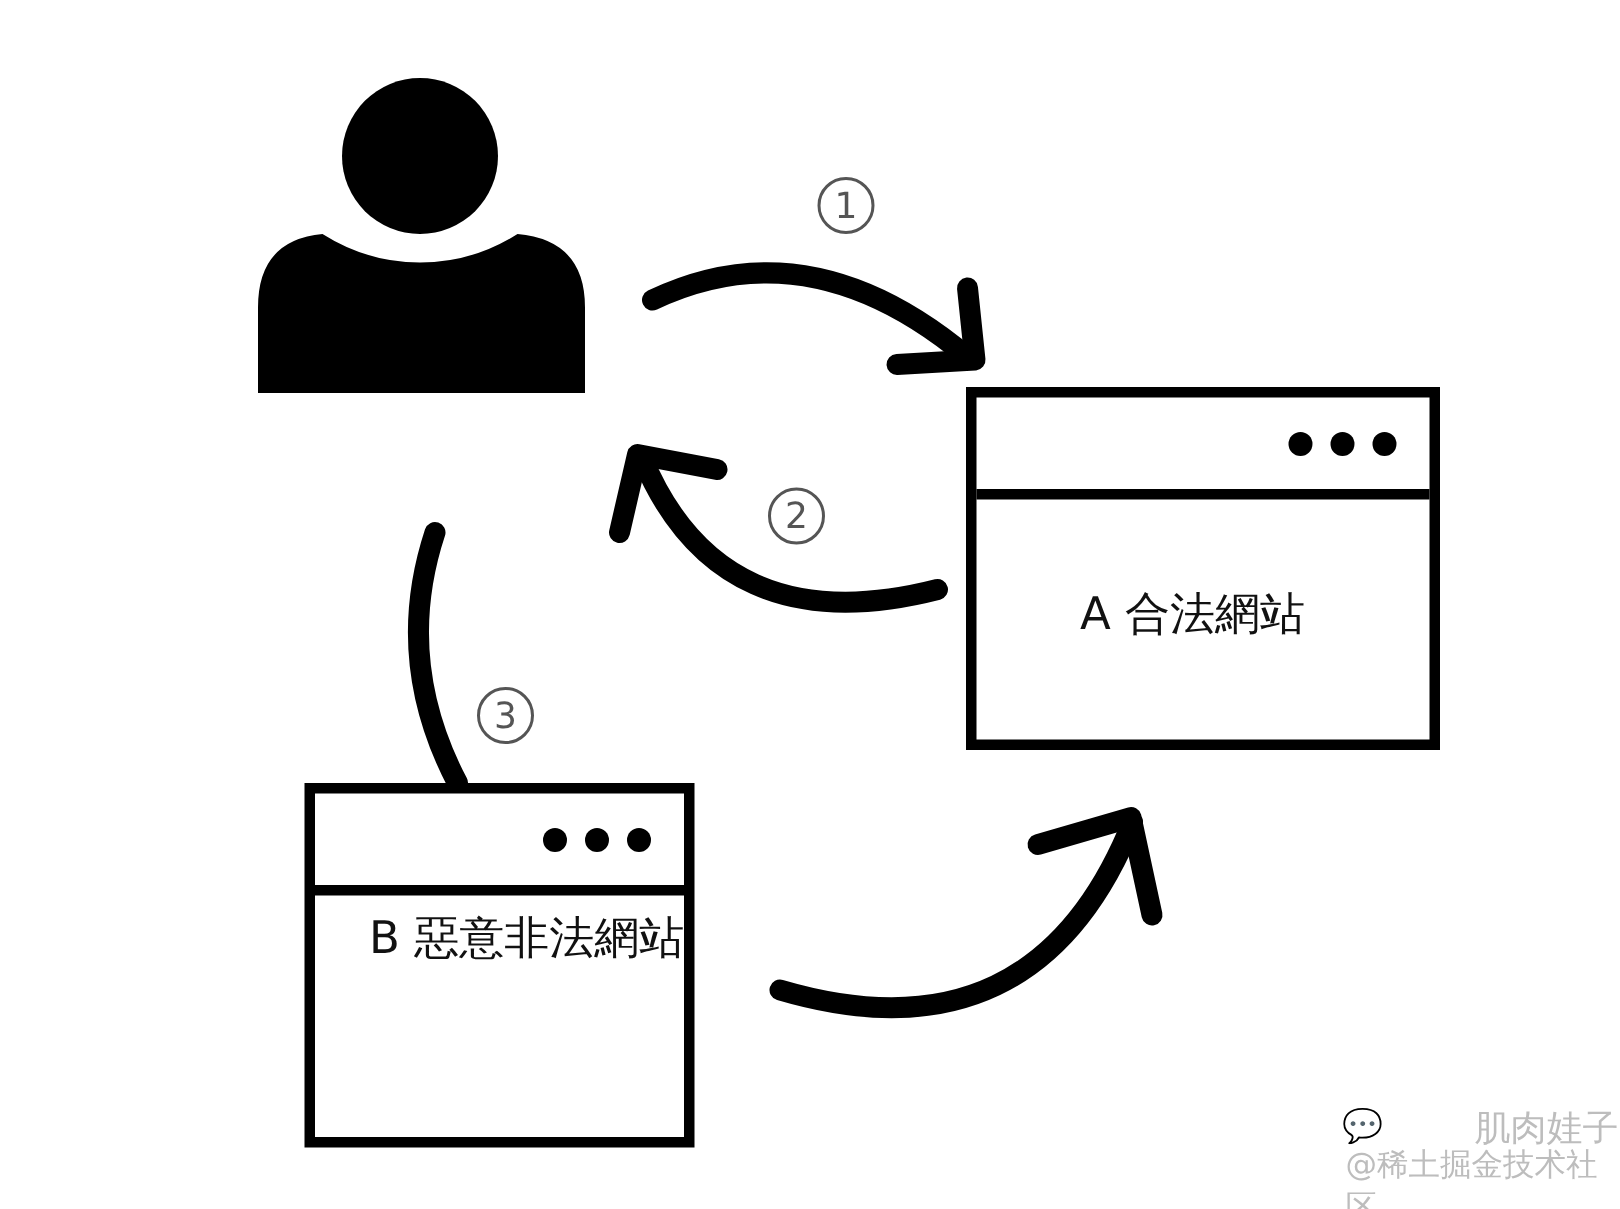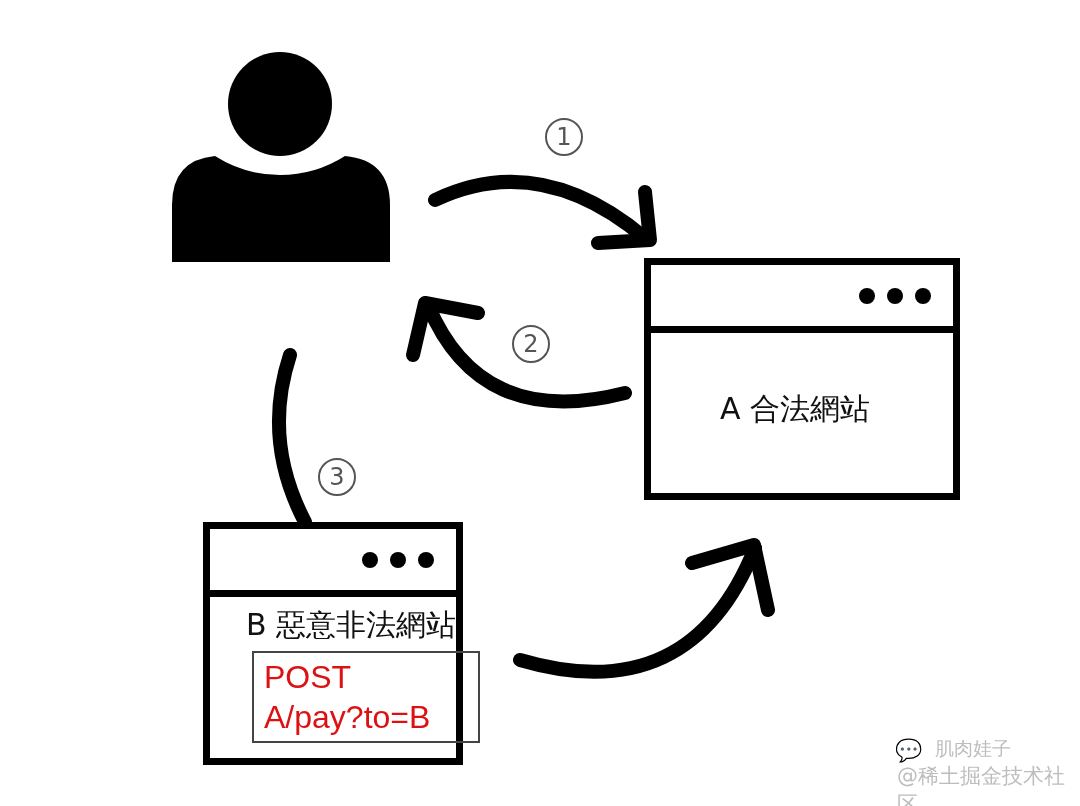--- a/index.html
+++ b/index.html
@@ -61,21 +61,17 @@
 
 <div class="browser" style="left:203px;top:522px;width:260px;height:243px;">
   <div class="titlebar" style="height:68px;">
     <div class="dots">
       <div class="dot"></div>
         <div class="dot"></div>
         <div class="dot"></div>
     </div>
   </div>
   <div class="label" style="left:36px;top:76px;font-size:30px;">B 惡意非法網站</div>
-  <div class="payload" style="left:42px;top:122px;width:228px;height:92px;">
-    <div>POST</div>
-    <div>A/pay?to=B</div>
-  </div>
 </div>
 
 <div class="watermark" style="left:895px;top:738px;font-size:22px;">💬</div>
-<div class="watermark" style="left:935px;top:736px;font-size:19px;">肌肉娃子</div>
+<div class="watermark" style="left:983px;top:736px;font-size:24px;">肌肉娃子</div>
 <div class="watermark" style="left:897px;top:762px;font-size:21px;">@稀土掘金技术社区</div>
 
 </body></html>

